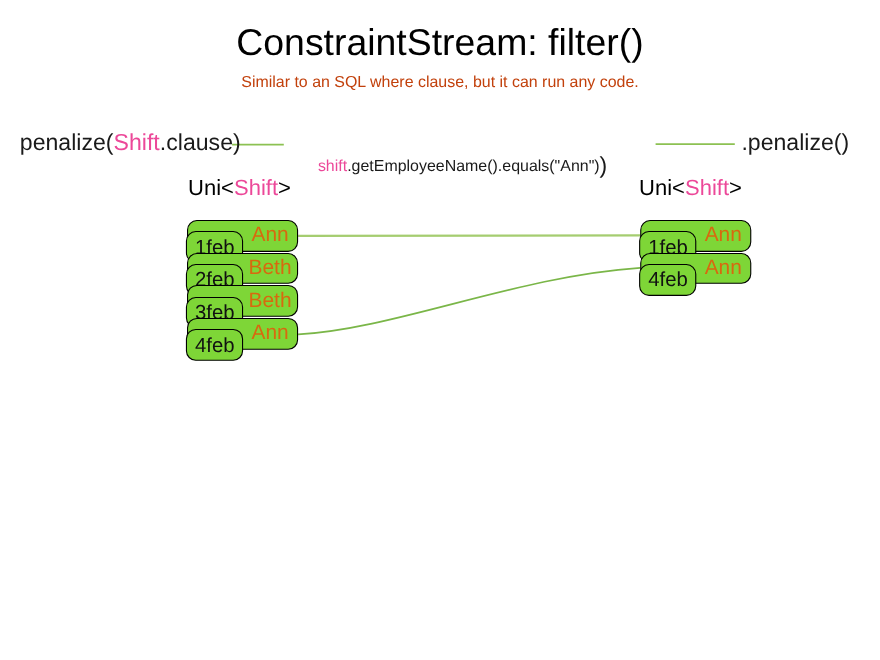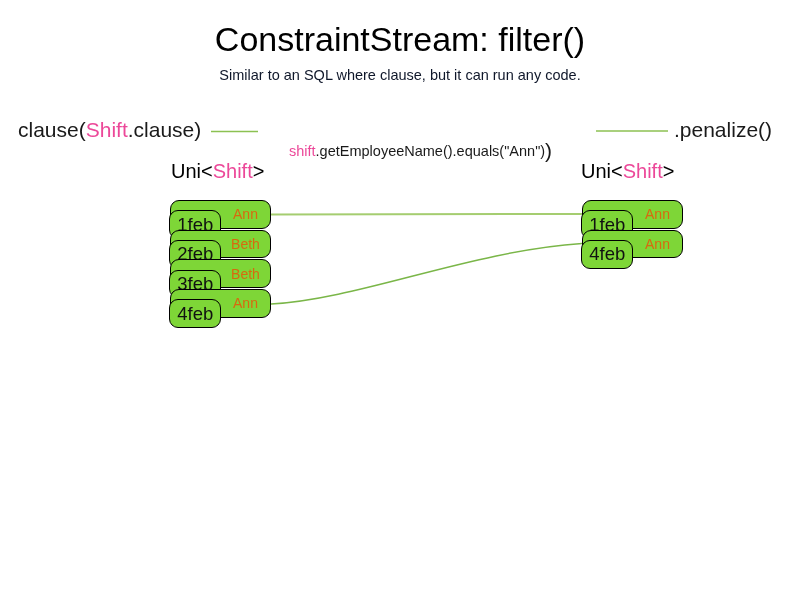--- a/index.html
+++ b/index.html
@@ -20,21 +20,21 @@
     top: 20px; left: 0; width: 800px;
     text-align: center;
     font-size: 34px;
     color: #000000;
     white-space: nowrap;
   }
   .subtitle {
     top: 67px; left: 0; width: 800px;
     text-align: center;
     font-size: 14.5px;
-    color: #0f172a;
+    color: #c2410c;
     white-space: nowrap;
   }
 
   
   .code { font-size: 21px; color: #1a1a1a; white-space: nowrap; }
   .code-small { font-size: 14.5px; }
   .green-text { color: #ec4899; }
   .foreach-text { left: 18px; top: 118px; }
   .filter-line1 { left: 264px; top: 110px; }
   .filter-line2 { left: 289px; top: 139px; font-size: 14.5px; }
@@ -67,21 +67,21 @@
     background: #7ed637;
     display: flex; align-items: center; justify-content: center;
     font-size: 18.5px;
     color: #111;
     margin-top: 11px;
   }
   .name-cell {
     position: absolute;
     left: 50px; right: 0; top: 0; bottom: 0;
     display: flex; align-items: center; justify-content: center;
-    font-size: 14px;
+    font-size: 19px;
     color: #d8690f;
   }
   .left-table { left: 170px; top: 200px; }
   .right-table { left: 582px; top: 200px; }
 
   
   #connectors { left: 0; top: 0; z-index: 0; }
   .stream-table, .code, .uni-label { z-index: 1; }
 </style>
 </head>
@@ -92,21 +92,21 @@
   <svg id="connectors" class="abs" width="800" height="600" viewBox="0 0 800 600">
     <line x1="211" y1="131.5" x2="258" y2="131.5" stroke="#8cc152" stroke-width="1.5"></line>
     <line x1="596" y1="131" x2="668" y2="131" stroke="#8cc152" stroke-width="1.5"></line>
     <line x1="271" y1="214.5" x2="582" y2="214" stroke="#a5cd70" stroke-width="2"></line>
     <path d="M 271 304 C 360 299, 470 251, 582 243.5" fill="none" stroke="#7ab648" stroke-width="1.5"></path>
   </svg>
 
   <div class="abs title">ConstraintStream: filter()</div>
   <div class="abs subtitle">Similar to an SQL where clause, but it can run any code.</div>
 
-  <div class="abs code foreach-text"><span>clause(</span><span class="green-text">Shift</span><span>.clause)</span></div>
+  <div class="abs code foreach-text"><span>penalize(</span><span class="green-text">Shift</span><span>.clause)</span></div>
 
 
   <div class="abs code filter-line2"><span class="green-text">shift</span><span>.getEmployeeName().equals("Ann")</span><span class="filter-close">)</span></div>
 
   <div class="abs code penalize-text">.penalize()</div>
 
   <div class="abs uni-label uni-left"><span>Uni&lt;</span><span class="green-text">Shift</span><span>&gt;</span></div>
 
   <div class="abs uni-label uni-right"><span>Uni&lt;</span><span class="green-text">Shift</span><span>&gt;</span></div>
 

